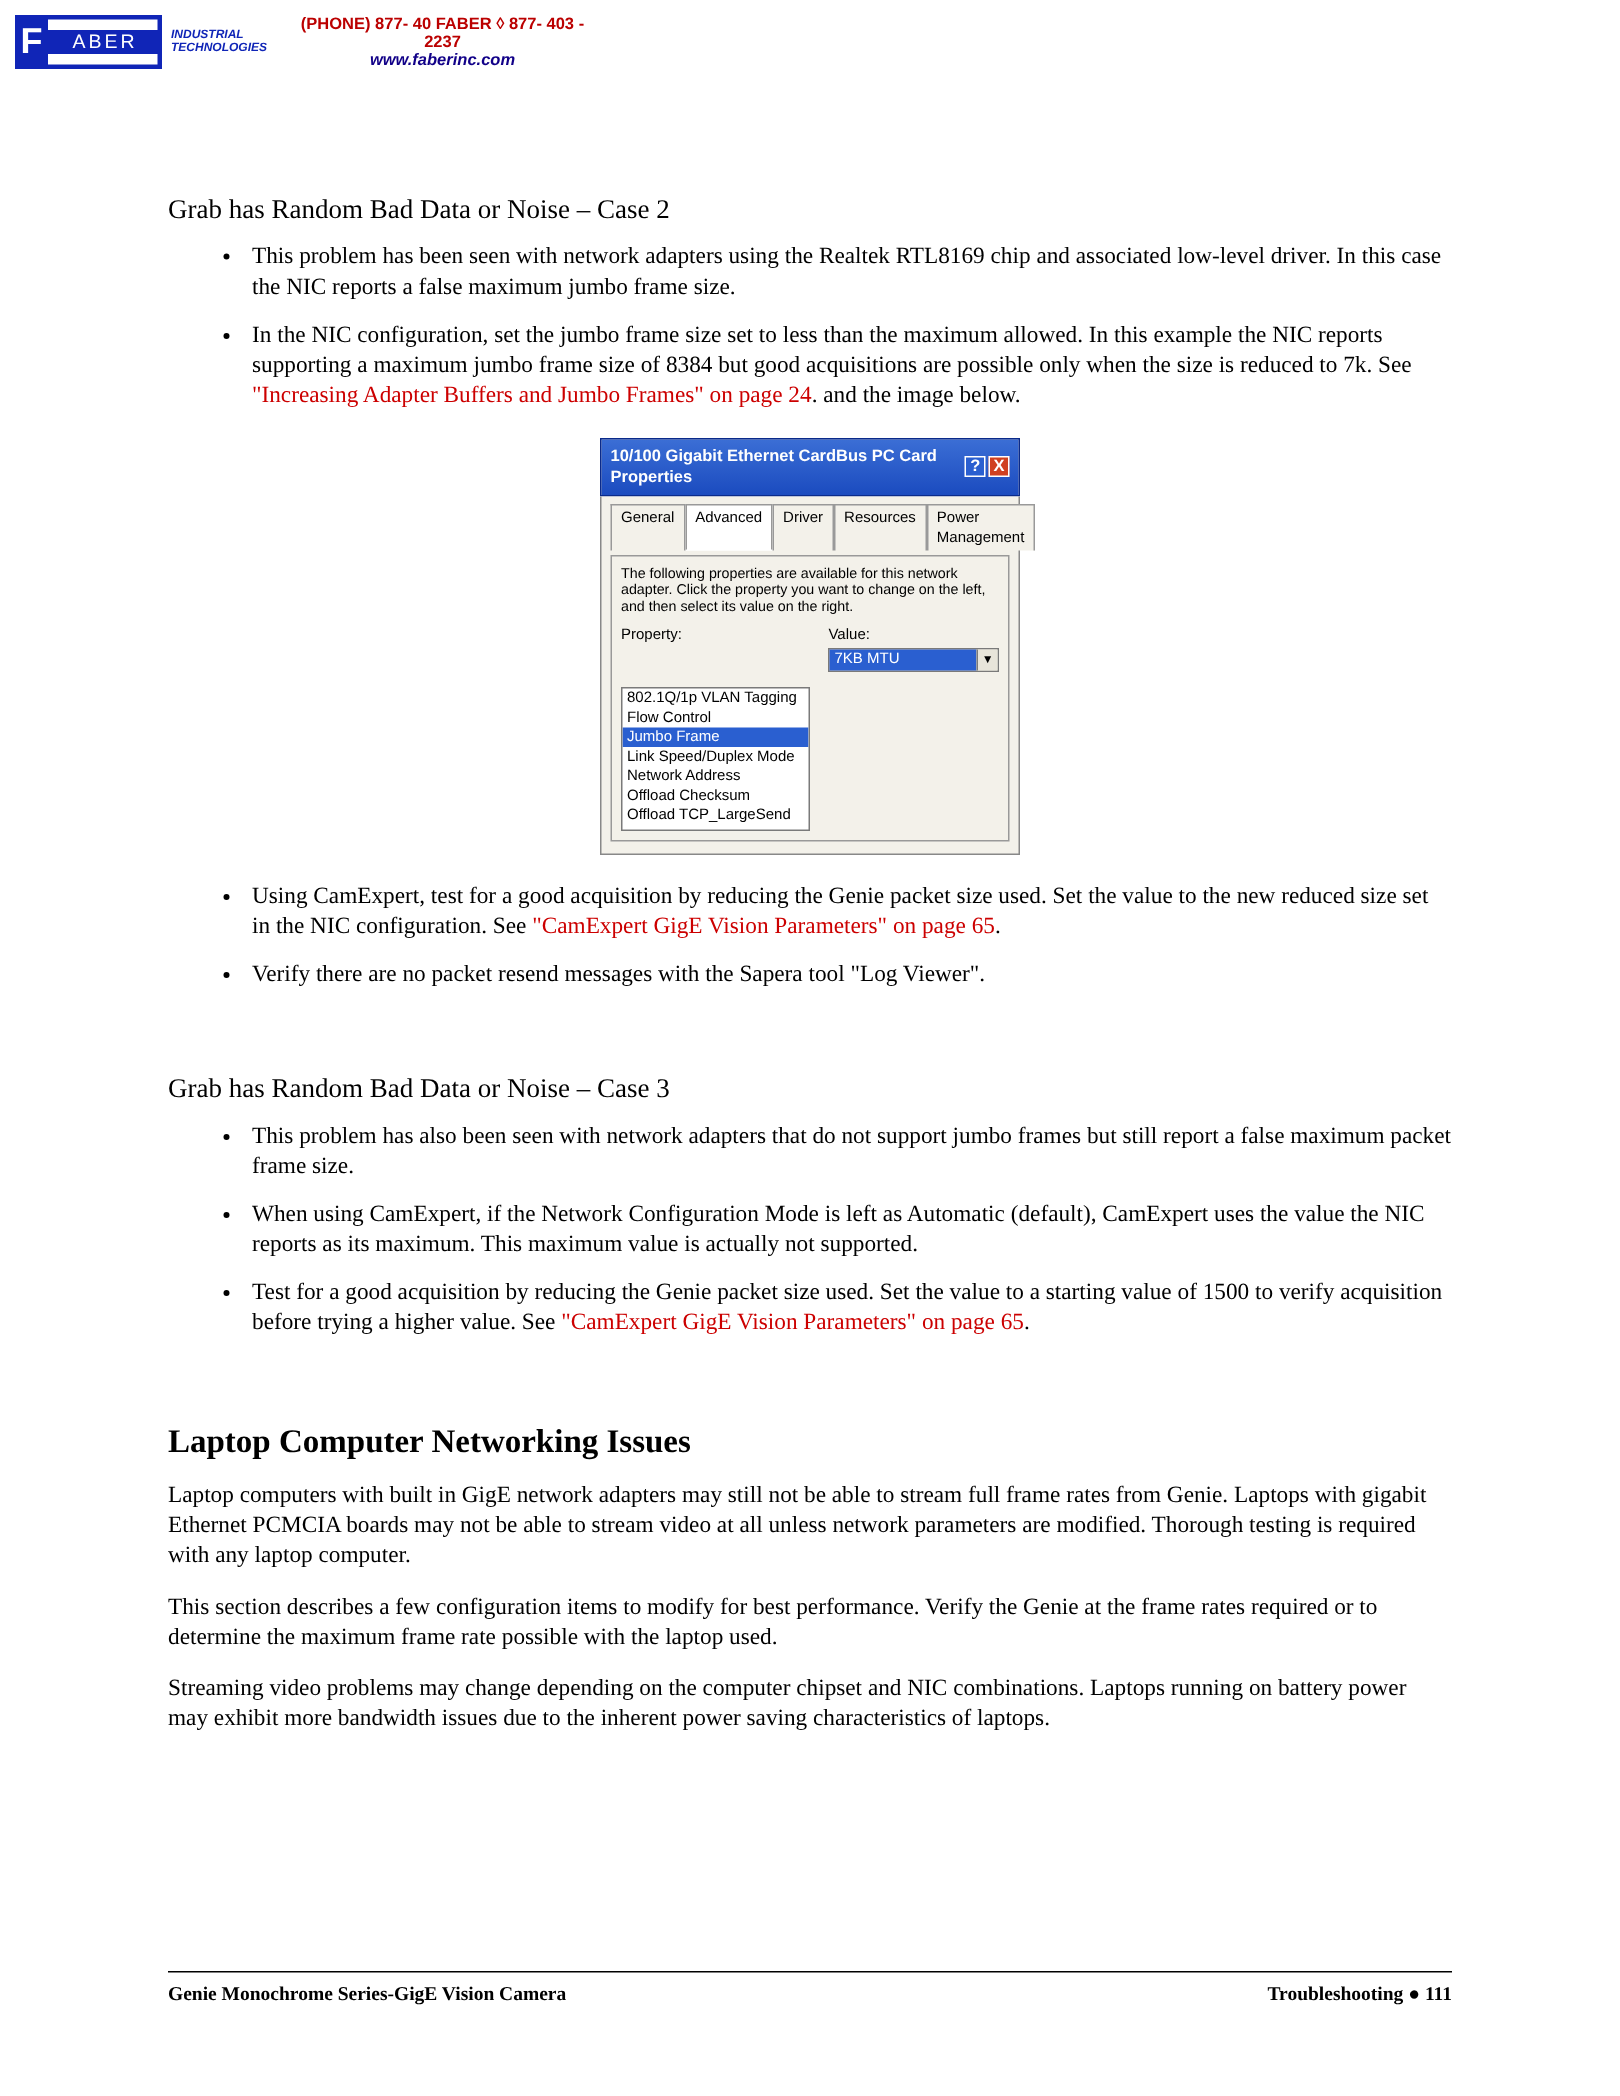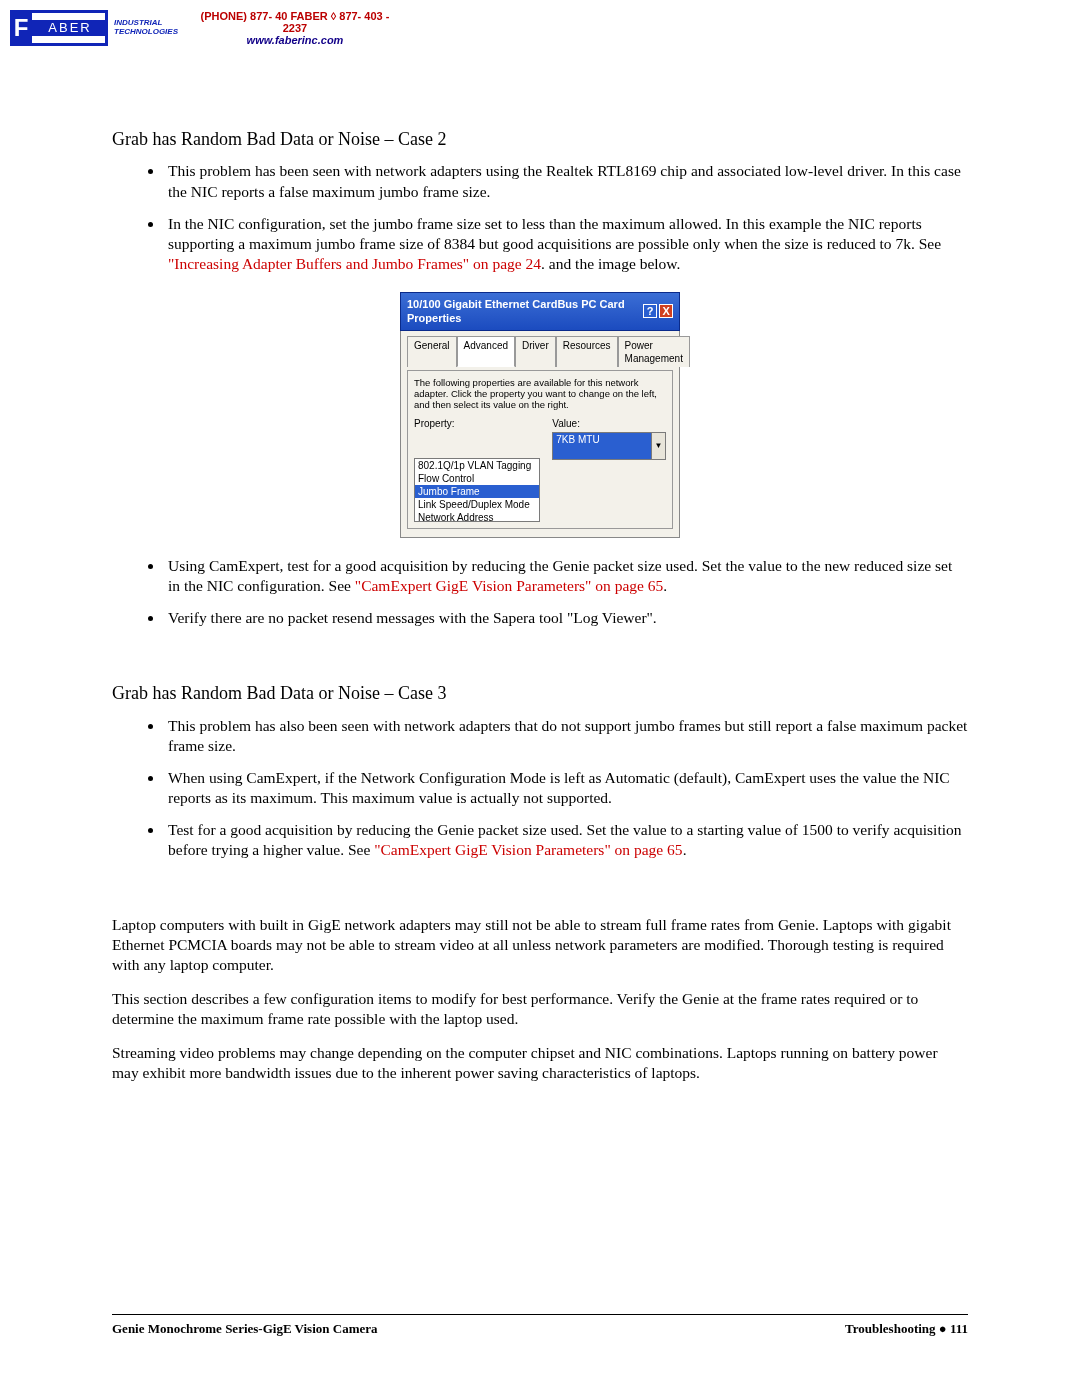--- a/index.html
+++ b/index.html
@@ -65,24 +65,24 @@
   .dlg-ico.help { background:#2a5fd0; }
   .dlg-body { background: #f3f1ea; border: 1px solid #888; border-top: none; padding: 4px 6px 8px 6px; }
   .dlg-tabs { display: flex; gap: 0; font-size: 10px; margin-bottom: 4px; }
   .dlg-tab { border: 1px solid #999; border-bottom: none; padding: 2px 6px; background: #f3f1ea; position: relative; top: 1px; }
   .dlg-tab.active { background: #fff; font-weight: normal; border-bottom: 1px solid #fff; z-index: 2; }
   .dlg-panel { border: 1px solid #999; background: #f3f1ea; padding: 6px; }
   .dlg-desc { font-size: 9.5px; line-height: 1.2; margin-bottom: 6px; }
   .dlg-cols { display: flex; gap: 12px; }
   .dlg-col { flex: 1; }
   .dlg-lbl { font-size: 10px; margin-bottom: 2px; }
-  .dlg-list { border: 1px solid #7a7a7a; background: #fff; height: 64px; overflow: hidden; font-size: 10px; margin-top: 28px; }
+  .dlg-list { border: 1px solid #7a7a7a; background: #fff; height: 96px; overflow: hidden; font-size: 10px; margin-top: 28px; }
   .dlg-li { padding: 0 3px; white-space: nowrap; }
   .dlg-li.sel { background: #2a5fd0; color: #fff; }
-  .dlg-select { display: flex; border: 1px solid #7a7a7a; height: 28px; }
+  .dlg-select { display: flex; border: 1px solid #7a7a7a; height: 16px; }
   .dlg-select .val { flex:1; background: #2a5fd0; color:#fff; padding: 0 3px; font-size:10px; line-height:14px; }
   .dlg-select .btn { width: 14px; background: #e8e5da; border-left:1px solid #7a7a7a; display:flex; align-items:center; justify-content:center; font-size:8px; }
 
   .spacer-v { height: 36px; }
 
   
   .ftr {
     position: absolute; left: 112px; bottom: 60px; width: 856px;
     border-top: 1.5px solid #000; padding-top: 6px;
     display: flex; justify-content: space-between;
@@ -174,20 +174,21 @@
   <ul>
     <li>This problem has also been seen with network adapters that do not support jumbo frames but still report a false maximum packet frame size.</li>
     <li>When using CamExpert, if the Network Configuration Mode is left as Automatic (default), CamExpert uses the value the NIC reports as its maximum. This maximum value is actually not supported.</li>
     <li>
       <span>Test for a good acquisition by reducing the Genie packet size used. Set the value to a starting value of 1500 to verify acquisition before trying a higher value. See </span><span class="red">"CamExpert GigE Vision Parameters" on page 65</span><span>.</span>
     </li>
   </ul>
 
   <div class="spacer-v"></div>
 
+  <h2 class="sec">Laptop Computer Networking Issues</h2>
   <p class="body">Laptop computers with built in GigE network adapters may still not be able to stream full frame rates from Genie. Laptops with gigabit Ethernet PCMCIA boards may not be able to stream video at all unless network parameters are modified. Thorough testing is required with any laptop computer.</p>
   <p class="body">This section describes a few configuration items to modify for best performance. Verify the Genie at the frame rates required or to determine the maximum frame rate possible with the laptop used.</p>
   <p class="body">Streaming video problems may change depending on the computer chipset and NIC combinations. Laptops running on battery power may exhibit more bandwidth issues due to the inherent power saving characteristics of laptops.</p>
 
 </div>
 
 <div class="ftr">
   <span>Genie Monochrome Series-GigE Vision Camera</span>
   <span>Troubleshooting  ●  111</span>
 </div>

